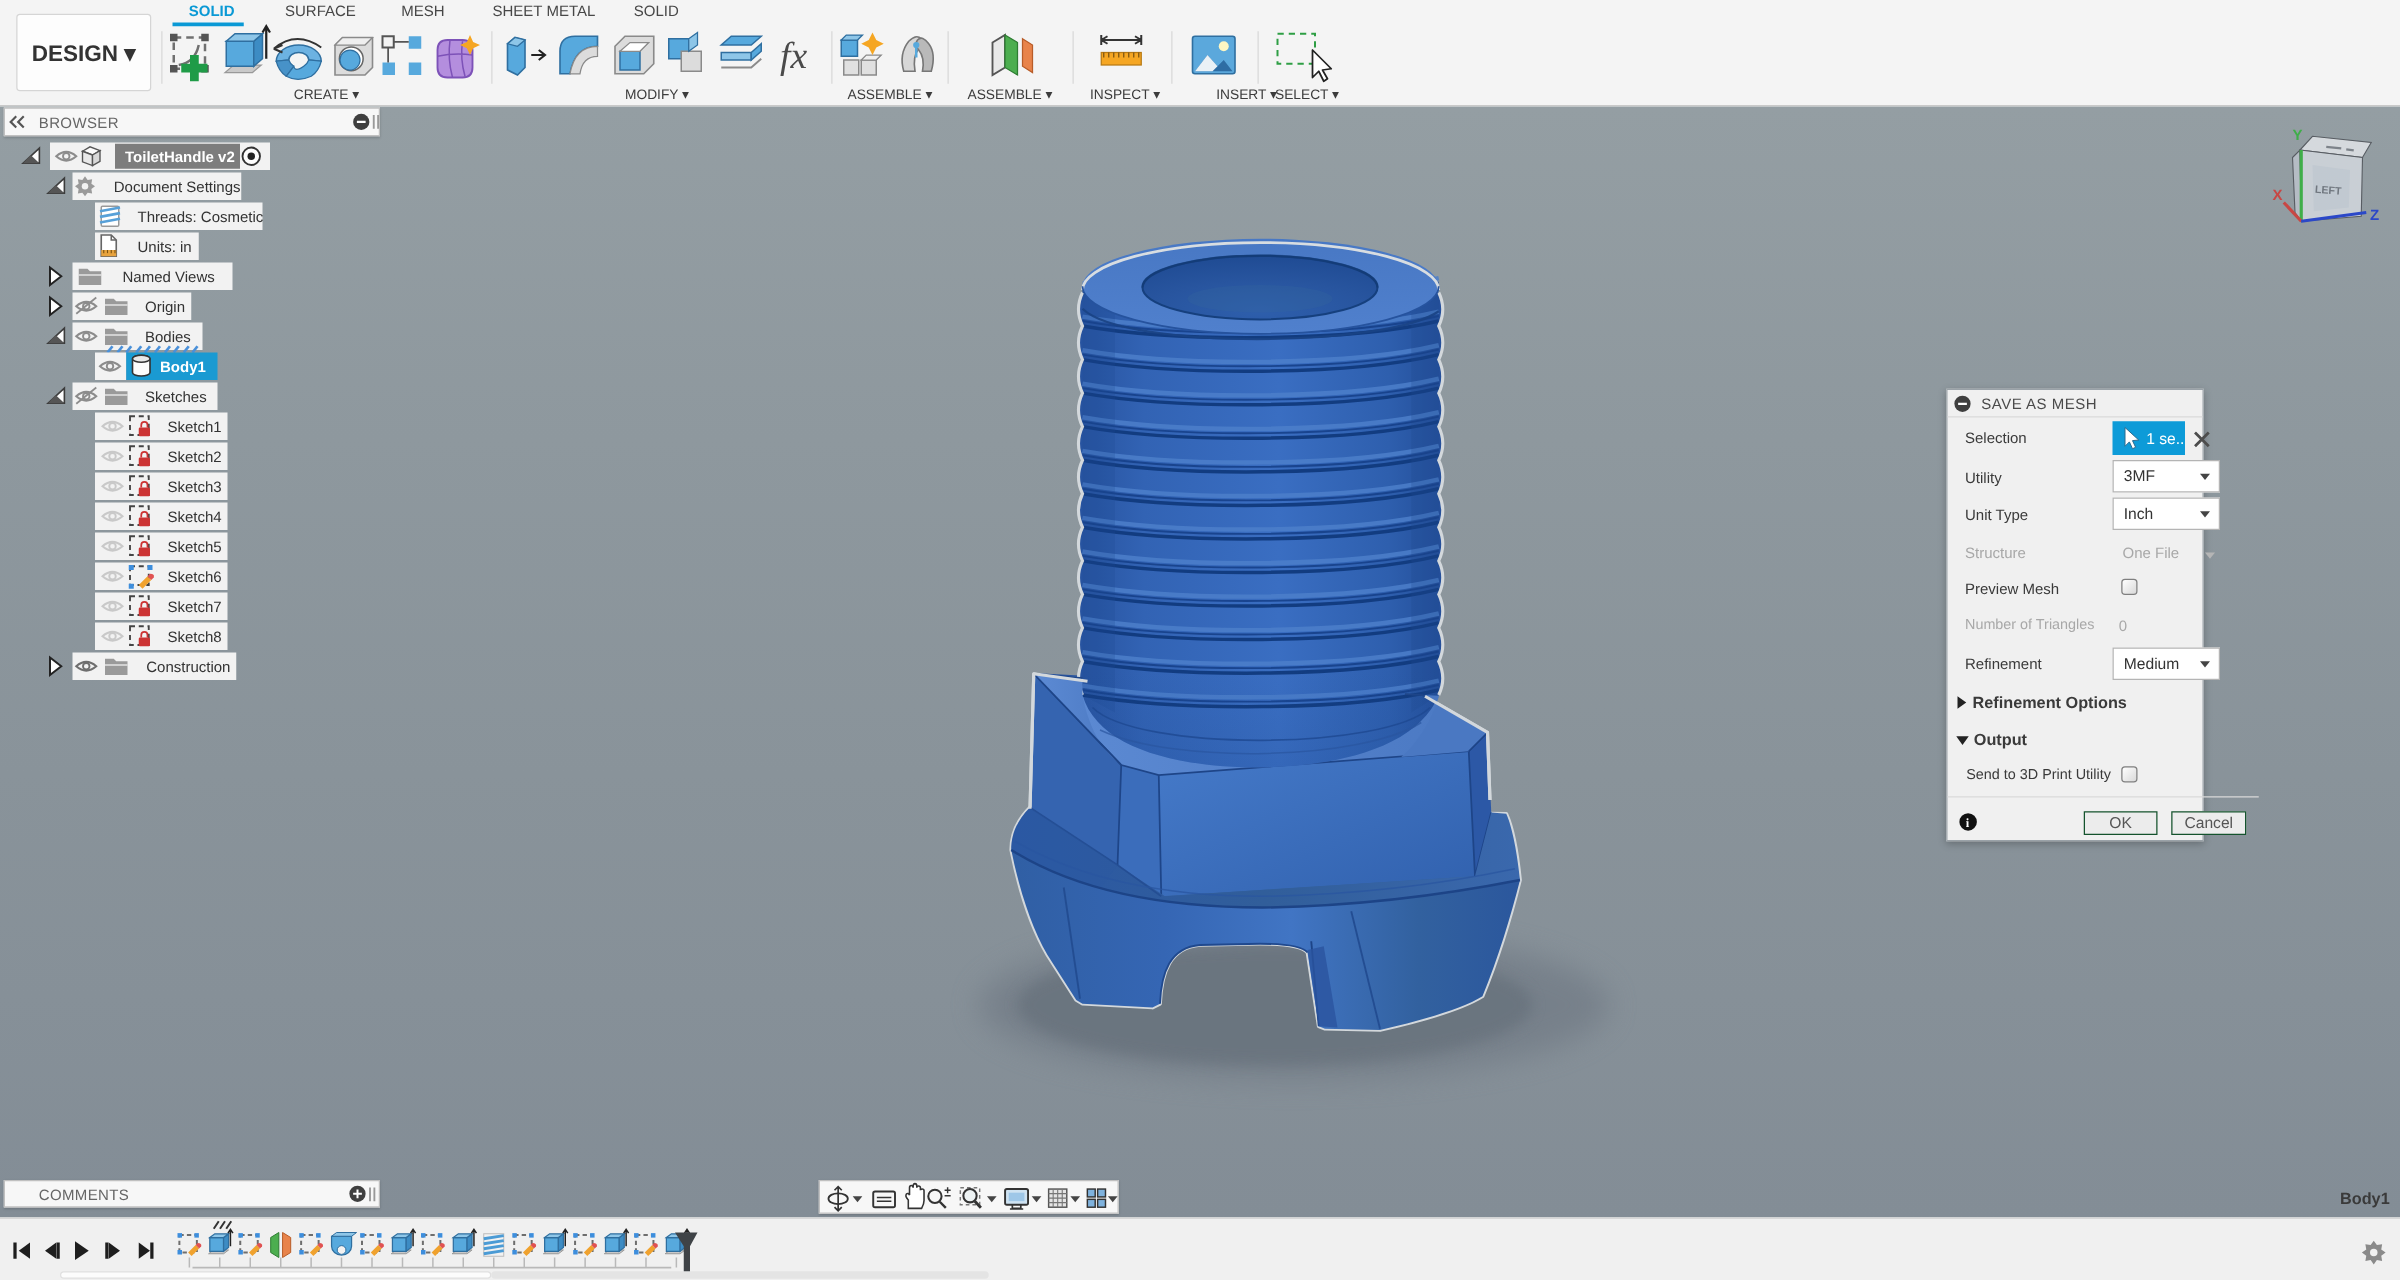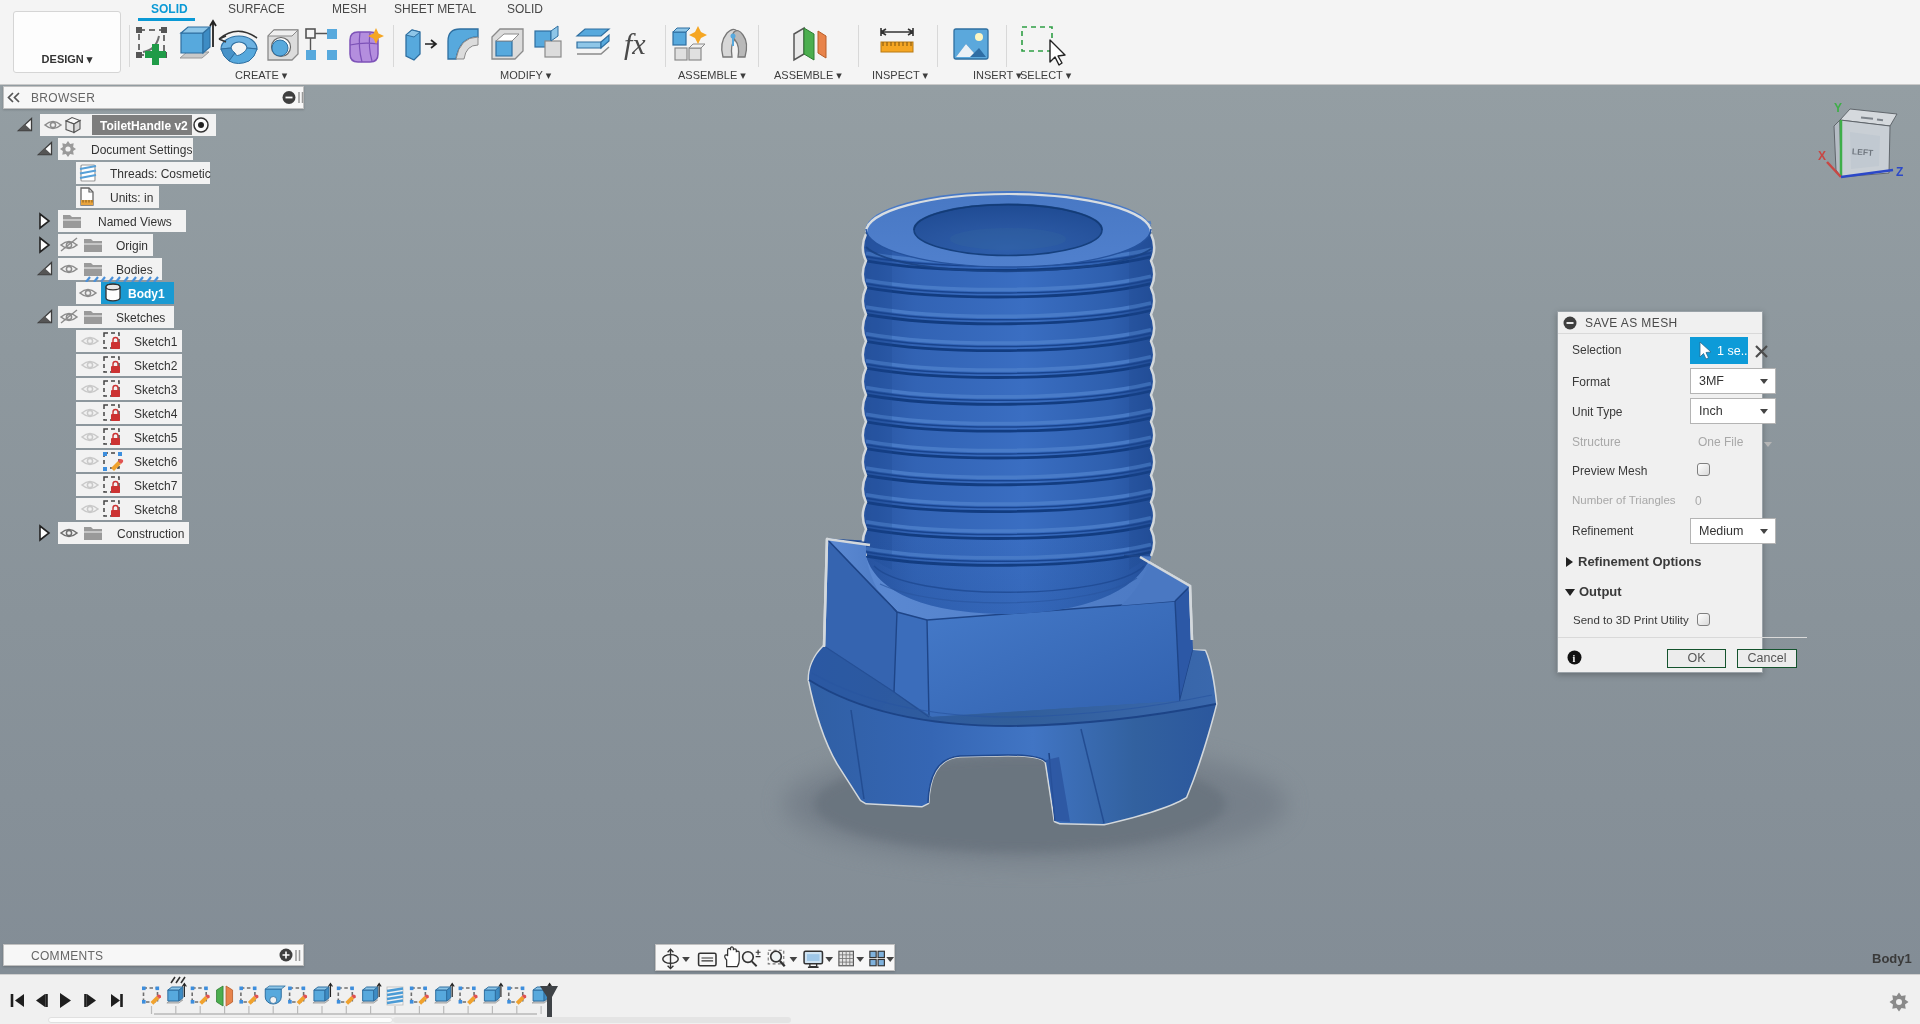--- a/index.html
+++ b/index.html
@@ -2,21 +2,21 @@
 <html><head>
 <meta charset="utf-8">
 <style>
 * { margin:0; padding:0; box-sizing:border-box; }
 html,body { width:1920px; height:1024px; overflow:hidden; font-family:"Liberation Sans", sans-serif; }
 #app { position:relative; width:1920px; height:1024px; background:#f4f4f4; }
 #canvas { position:absolute; left:0; top:85px; width:1920px; height:889px;
   background:linear-gradient(180deg,#949ea3 0%, #8e989e 30%, #89939a 60%, #838d96 100%); }
 #toolbar { position:absolute; left:0; top:0; width:1920px; height:85px; background:#f4f4f4; border-bottom:1px solid #c9c9c9; }
 #designbtn { position:absolute; left:13px; top:11px; width:108px; height:62px; background:#fdfdfd; border:1px solid #d5d5d5; border-radius:3px; }
-#designbtn span { position:absolute; left:0; top:17px; width:100%; height:100%; display:flex; align-items:center; justify-content:center; font-size:11px; font-weight:bold; color:#333; }
+#designbtn span { position:absolute; left:0; top:1px; width:100%; height:100%; display:flex; align-items:center; justify-content:center; font-size:18px; font-weight:bold; color:#333; }
 .tab { position:absolute; top:2px; font-size:12px; color:#474747; }
 .tab.active { color:#0a99d5; font-weight:bold; }
 #solidline { position:absolute; left:138px; top:18px; width:57px; height:3px; background:#0a99d5; }
 .glabel { position:absolute; top:69px; font-size:11px; color:#3c3c3c; white-space:nowrap; }
 .gsep { position:absolute; top:25px; height:42px; width:1px; background:#d8d8d8; }
 .fpanel { position:absolute; background:#f7f7f7; border:1px solid #c0c0c0; box-shadow:0 1px 2px rgba(0,0,0,.18); }
 #browserhdr { left:3px; top:86px; width:301px; height:23px; }
 #commentsbar { left:3px; top:944px; width:301px; height:22px; }
 #navbar { left:655px; top:944px; width:240px; height:27px; }
 .phdr-text { position:absolute; left:27px; top:4px; font-size:12px; color:#666; letter-spacing:.3px; }
@@ -187,21 +187,21 @@
 </g>
       </svg>
   </div>
   <div id="toolbar">
     <div id="designbtn">
         <span>DESIGN&nbsp;▾</span>
       </div>
     <span class="tab active" style="left:151px;">SOLID</span>
     <div id="solidline"></div>
     <span class="tab" style="left:228px;">SURFACE</span>
-    <span class="tab" style="left:321px;margin-left:11px;">MESH</span>
+    <span class="tab" style="left:321px;">MESH</span>
     <span class="tab" style="left:394px;">SHEET METAL</span>
     <span class="tab" style="left:507px;">SOLID</span>
     <span class="glabel" style="left:235px;text-align:center;">CREATE ▾</span>
     <span class="glabel" style="left:500px;">MODIFY ▾</span>
     <span class="glabel" style="left:678px;">ASSEMBLE ▾</span>
     <span class="glabel" style="left:774px;">ASSEMBLE ▾</span>
     <span class="glabel" style="left:872px;">INSPECT ▾</span>
     <span class="glabel" style="left:973px;">INSERT ▾</span>
     <span class="glabel" style="left:1020px;">SELECT ▾</span>
     <div class="gsep" style="left:129px;"></div>
@@ -495,21 +495,21 @@
       </svg>
     <div style="position:absolute;left:14px;top:31px;font-size:12px;" class="">Selection</div>
 <div style="position:absolute;left:132px;top:25px;width:58px;height:27px;background:#0d9bd8;"></div>
 <svg style="position:absolute;left:132px;top:25px;" width="58" height="27">
         <path d="M 10,5 L 10,20 L 13.5,16.5 L 16,22 L 18.5,20.8 L 16,15.5 L 21,15 Z" fill="#fff" stroke="#2a6a8f" stroke-width="0.8"></path>
         <text x="27" y="18" font-size="12.5" fill="#fff" font-family="Liberation Sans, sans-serif">1 se...</text>
       </svg>
 <svg style="position:absolute;left:196px;top:33px;" width="16" height="14">
         <path d="M 2,1 L 13,12 M 13,1 L 2,12" stroke="#4d4d4d" stroke-width="2.2"></path>
       </svg>
-<div style="position:absolute;left:14px;top:63px;font-size:12px;" class="">Format</div>
+<div style="position:absolute;left:14px;top:63px;font-size:12px;" class="">Utility</div>
 <div class="combo" style="left:132px;top:56px;width:86px;height:26px;">
         <span class="ctext">3MF</span>
         <span class="caret"></span>
       </div>
 <div style="position:absolute;left:14px;top:93px;font-size:12px;" class="">Unit Type</div>
 <div class="combo" style="left:132px;top:86px;width:86px;height:26px;">
         <span class="ctext">Inch</span>
         <span class="caret"></span>
       </div>
 <div style="position:absolute;left:14px;top:123px;font-size:12px;" class="dis">Structure</div>

